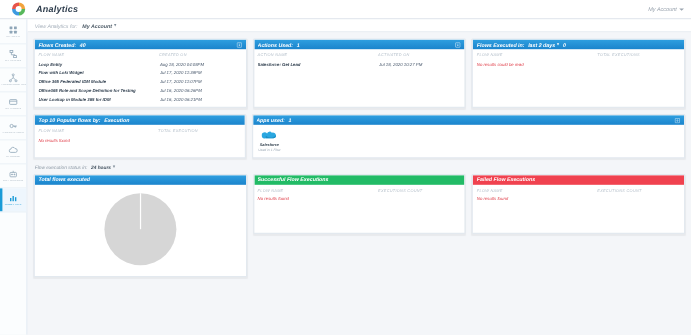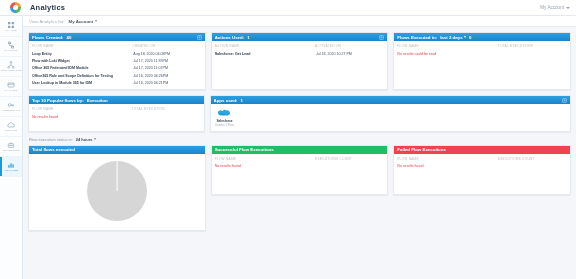--- a/index.html
+++ b/index.html
@@ -2,21 +2,21 @@
 <html><head>
 <meta charset="utf-8">
 <style>
   * { box-sizing: border-box; margin: 0; padding: 0; }
   html, body {
     width: 576px; height: 279px;
     font-family: "Liberation Sans", sans-serif;
     background: #f4f6f9;
     overflow: hidden;
   }
-  .app { position: relative; width: 576px; height: 279px; display: flex; flex-direction: column; }
+  .app { position: relative; width: 576px; height: 279px; display: flex; flex-direction: column; font-style: italic; }
 
   
   .header {
     height: 16px; background: #ffffff; border-bottom: 1px solid #e5e9ef;
     display: flex; align-items: center; flex: 0 0 16px; z-index: 5;
   }
   .logo-wrap { width: 30px; display: flex; align-items: center; justify-content: center; }
   .logo {
     width: 11px; height: 11px; border-radius: 50%;
     background: conic-gradient(#f2a33c 0 25%, #57b85b 0 50%, #3d9ae0 0 75%, #e8544a 0 100%);

